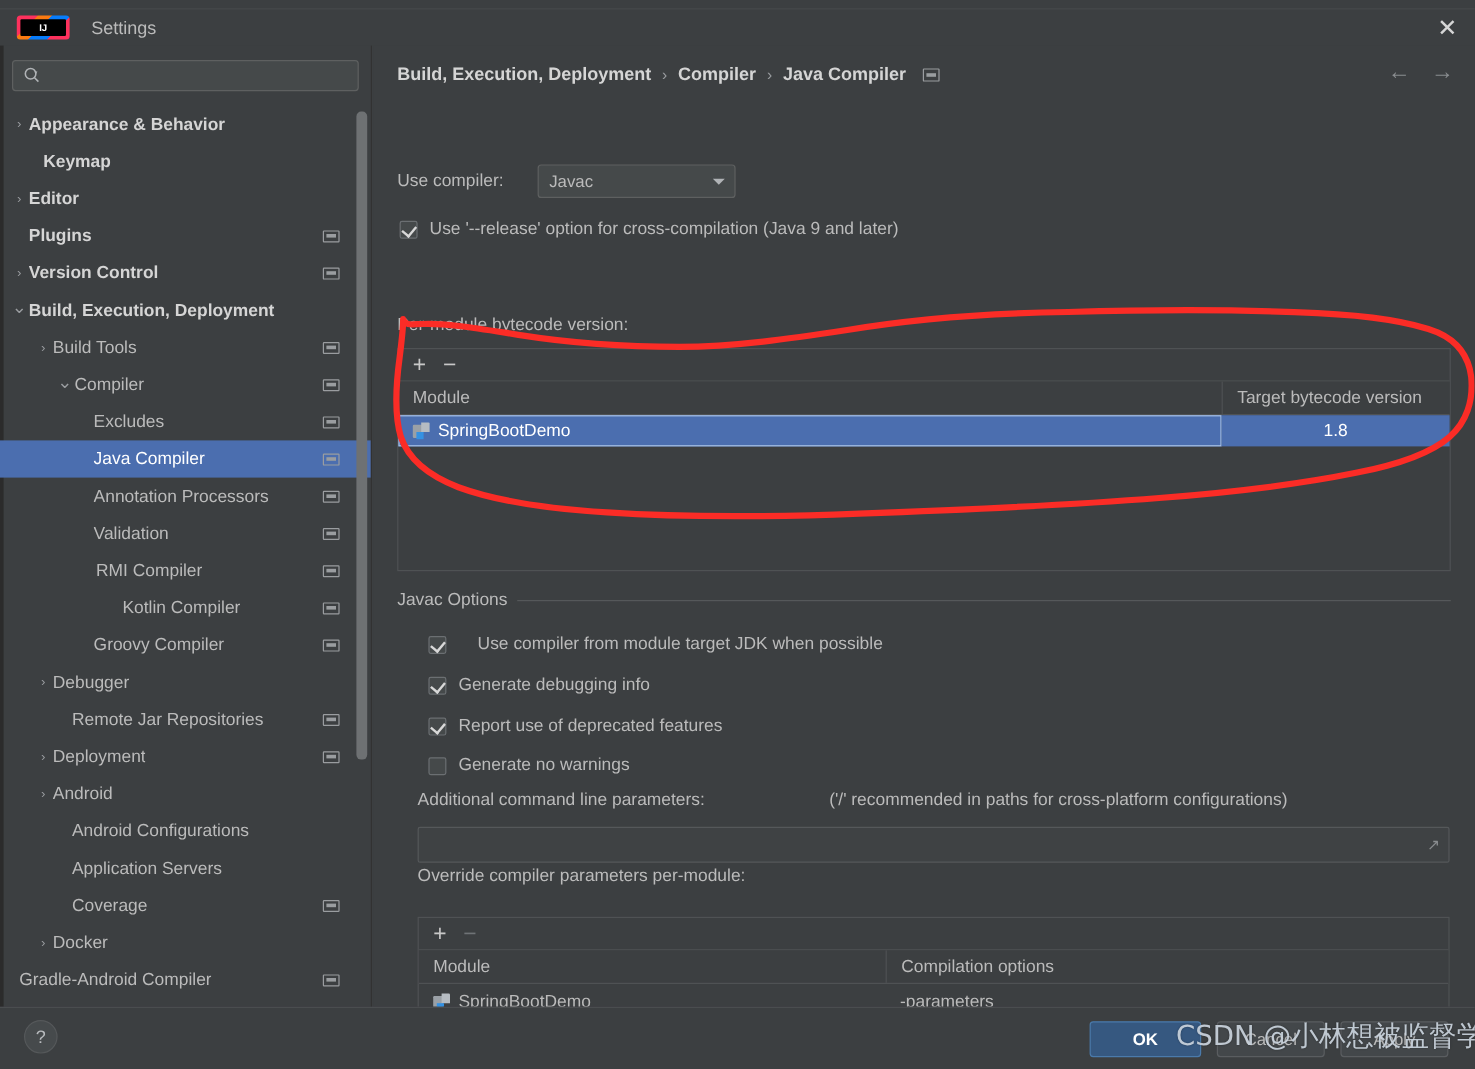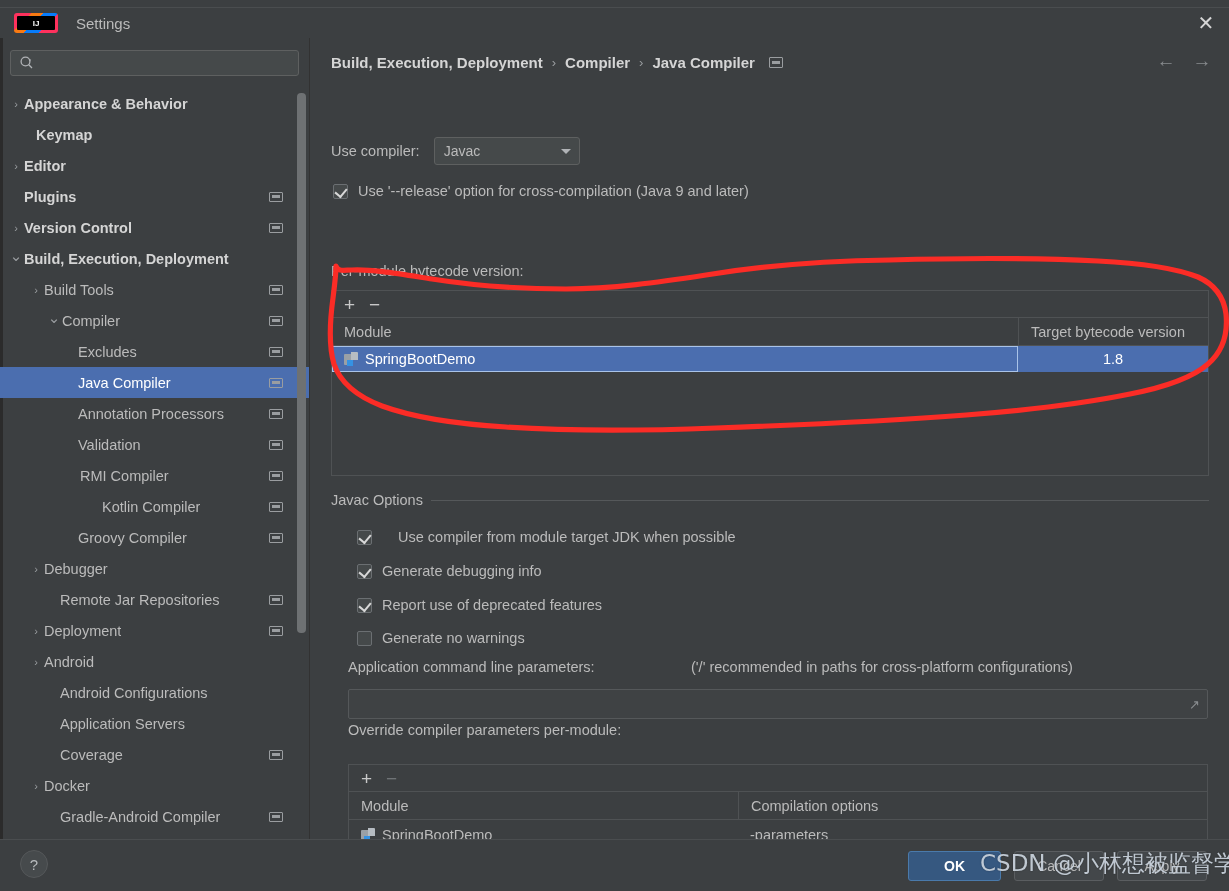--- a/index.html
+++ b/index.html
@@ -405,21 +405,21 @@
               <span class="arrow"></span>
               <span class="lbl">Coverage</span>
               <span class="cfg-badge">
                 <i></i>
               </span>
             </div>
             <div class="tree-row" style="padding-left: 28px;">
               <span class="arrow">›</span>
               <span class="lbl">Docker</span>
             </div>
-            <div class="tree-row" style="padding-left: 44px;">
+            <div class="tree-row" style="">
               <span class="arrow"></span>
               <span class="lbl">Gradle-Android Compiler</span>
               <span class="cfg-badge">
                 <i></i>
               </span>
             </div>
           </div>
         <div class="sb-scroll" id="sb-scroll" style="top: 55px; height: 540px;"></div>
       </div>
 
@@ -436,21 +436,21 @@
             </span>
         </div>
 
         <div class="nav-arrows">
           <span>←</span>
           <span>→</span>
         </div>
 
         <div class="field-row" style="left:20px; top:99px;">
           <span class="lbl-static">Use compiler:</span>
-          <div class="combo" style="width:146px; margin-left:14px;">
+          <div class="combo" style="width:165px; margin-left:28px;">
             <span class="cval">Javac</span>
             <span class="cbtn">
                 <i class="caret"></i>
               </span>
           </div>
         </div>
 
         <div class="cbx-row" style="left:22px; top:145px;">
           <span class="cbx on"></span>
           <span class="ctext">Use '--release' option for cross-compilation (Java 9 and later)</span>
@@ -499,21 +499,21 @@
         <div class="cbx-row" style="left:46px; top:559px;">
           <span class="cbx on"></span>
           <span class="ctext">Report use of deprecated features</span>
         </div>
         <div class="cbx-row" style="left:46px; top:592px;">
           <span class="cbx"></span>
           <span class="ctext">Generate no warnings</span>
         </div>
 
         <div class="field-row" style="left:37px; top:621px;">
-          <span class="lbl-static">Application command line parameters:</span>
+          <span class="lbl-static">Additional command line parameters:</span>
         </div>
         <div class="field-row" style="left:380px; top:621px;">
           <span class="lbl-static">('/' recommended in paths for cross-platform configurations)</span>
         </div>
         <div class="txt-input" style="left:37px; top:651px; width:860px; height:30px;">
           <span class="expand">↗</span>
         </div>
 
         <div class="field-row" style="left:37px; top:668px;margin-top:16px;">
           <span class="lbl-static">Override compiler parameters per-module:</span>

